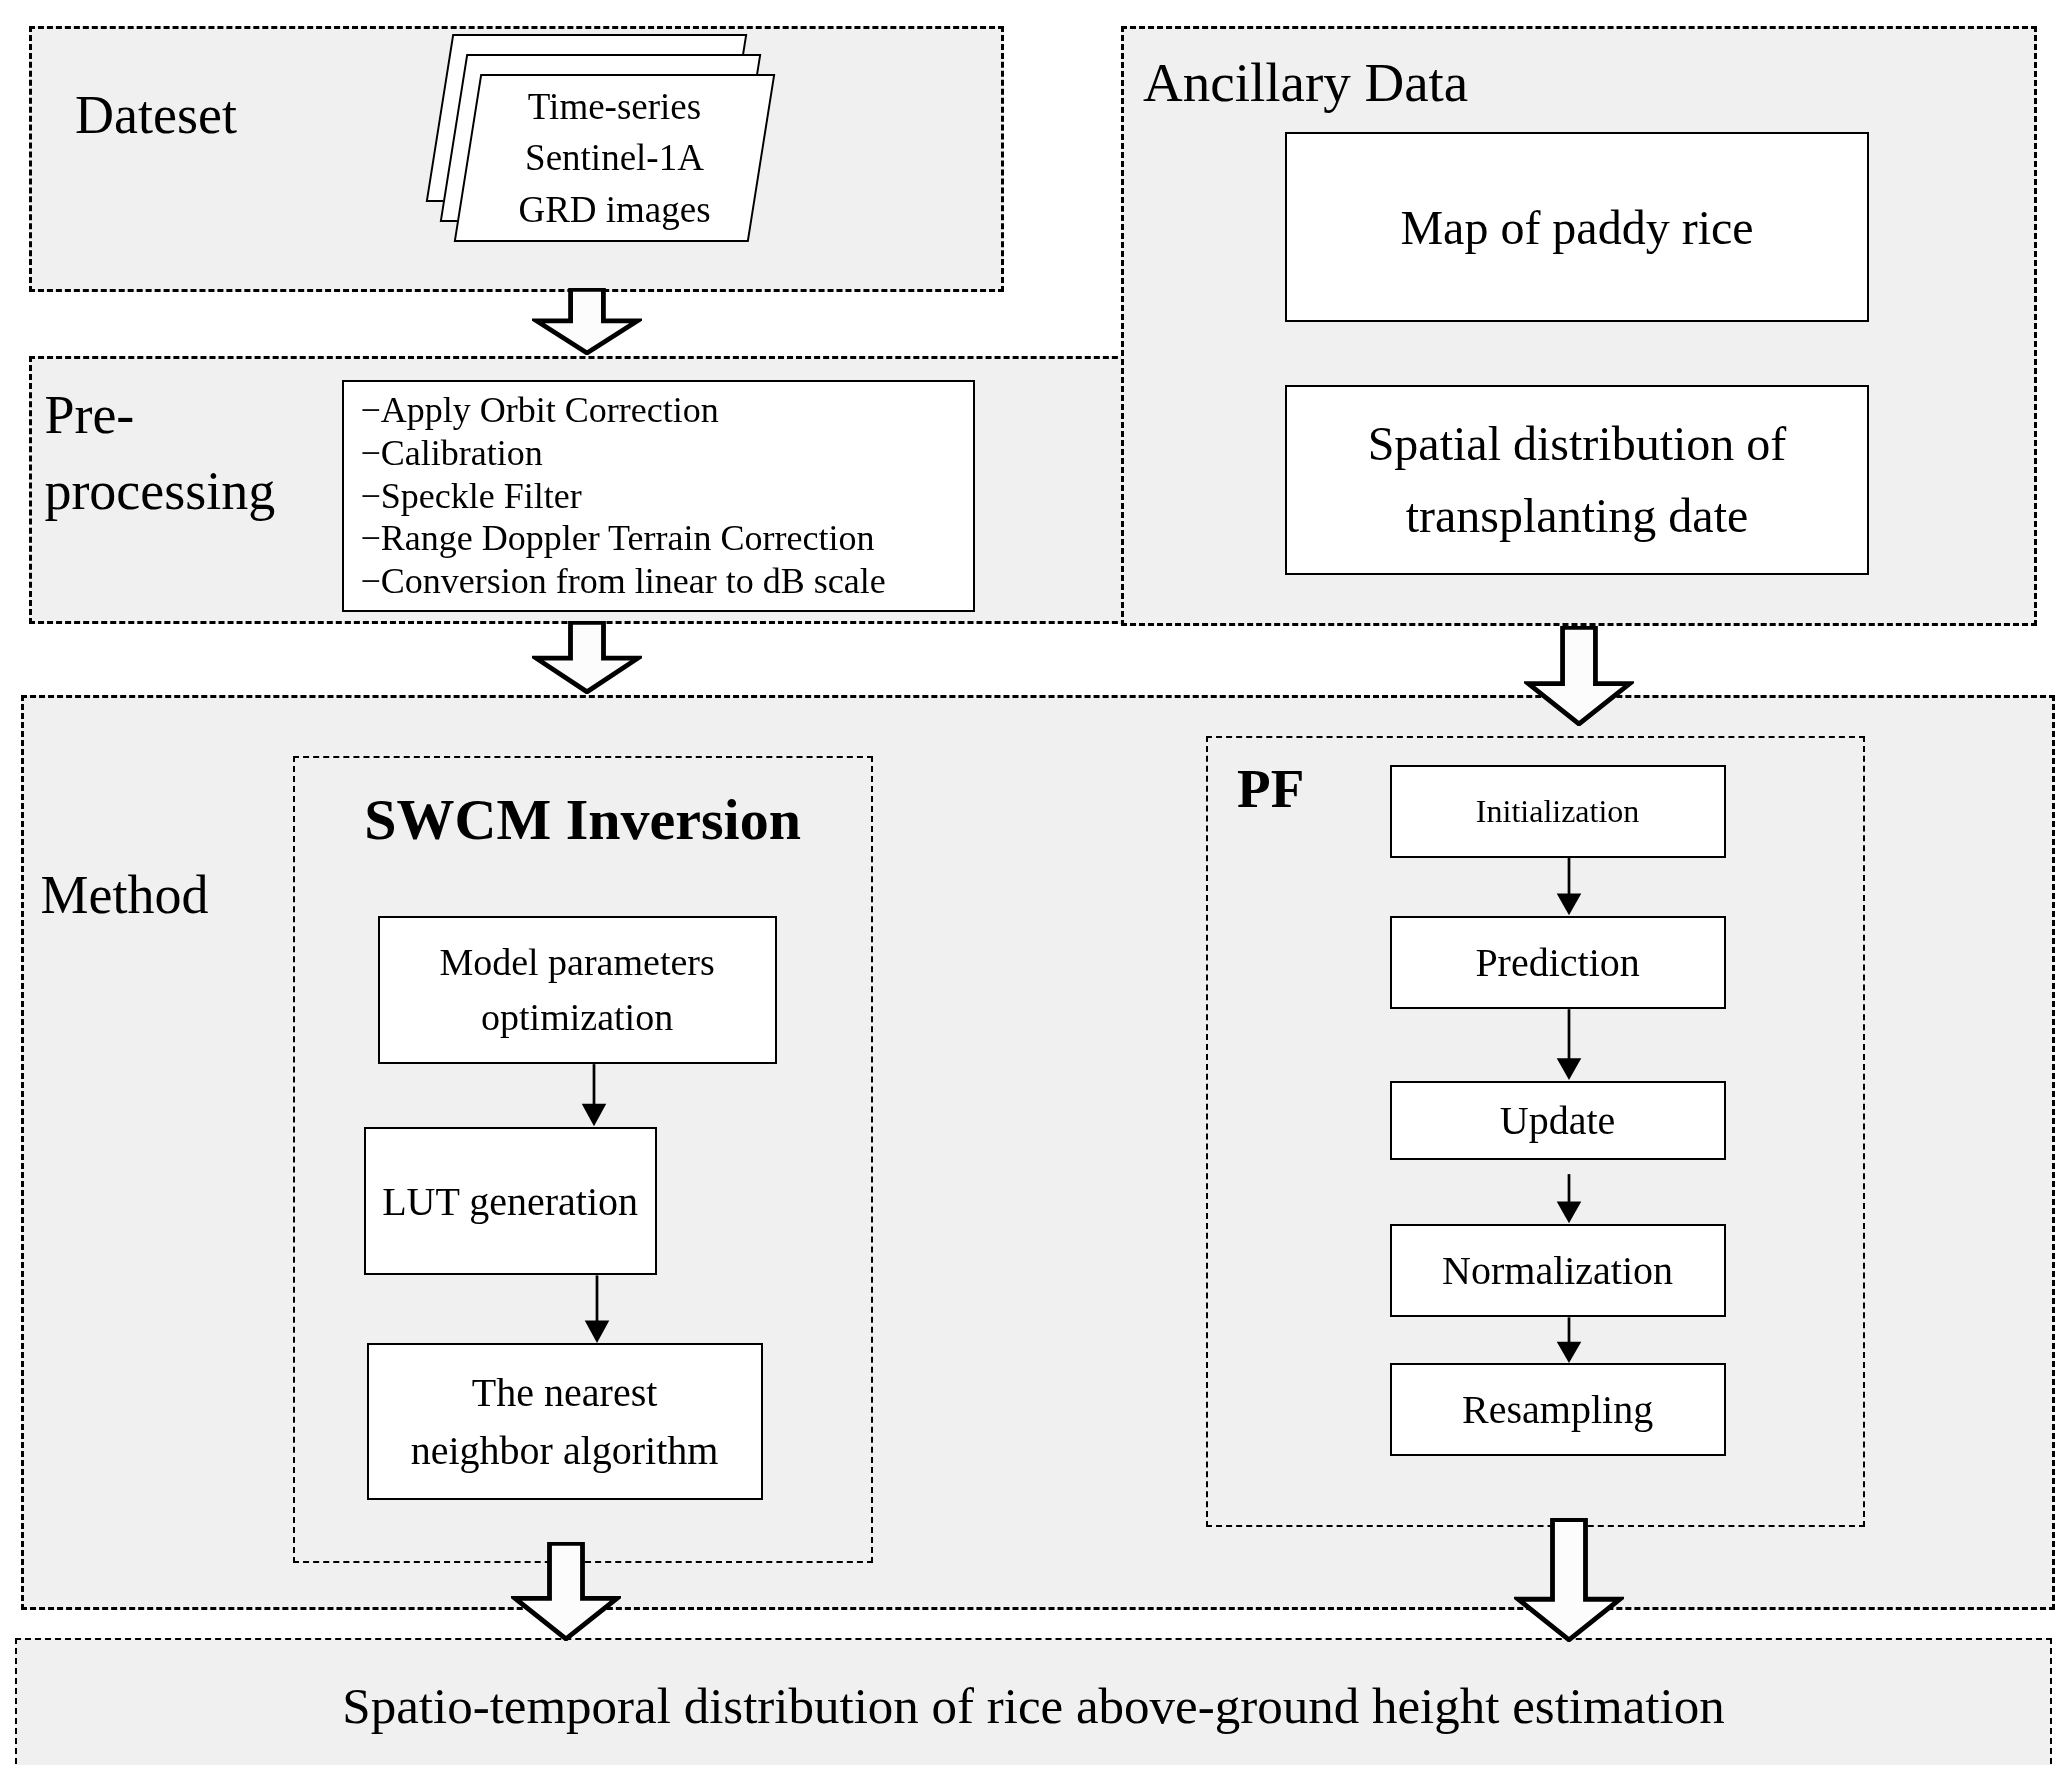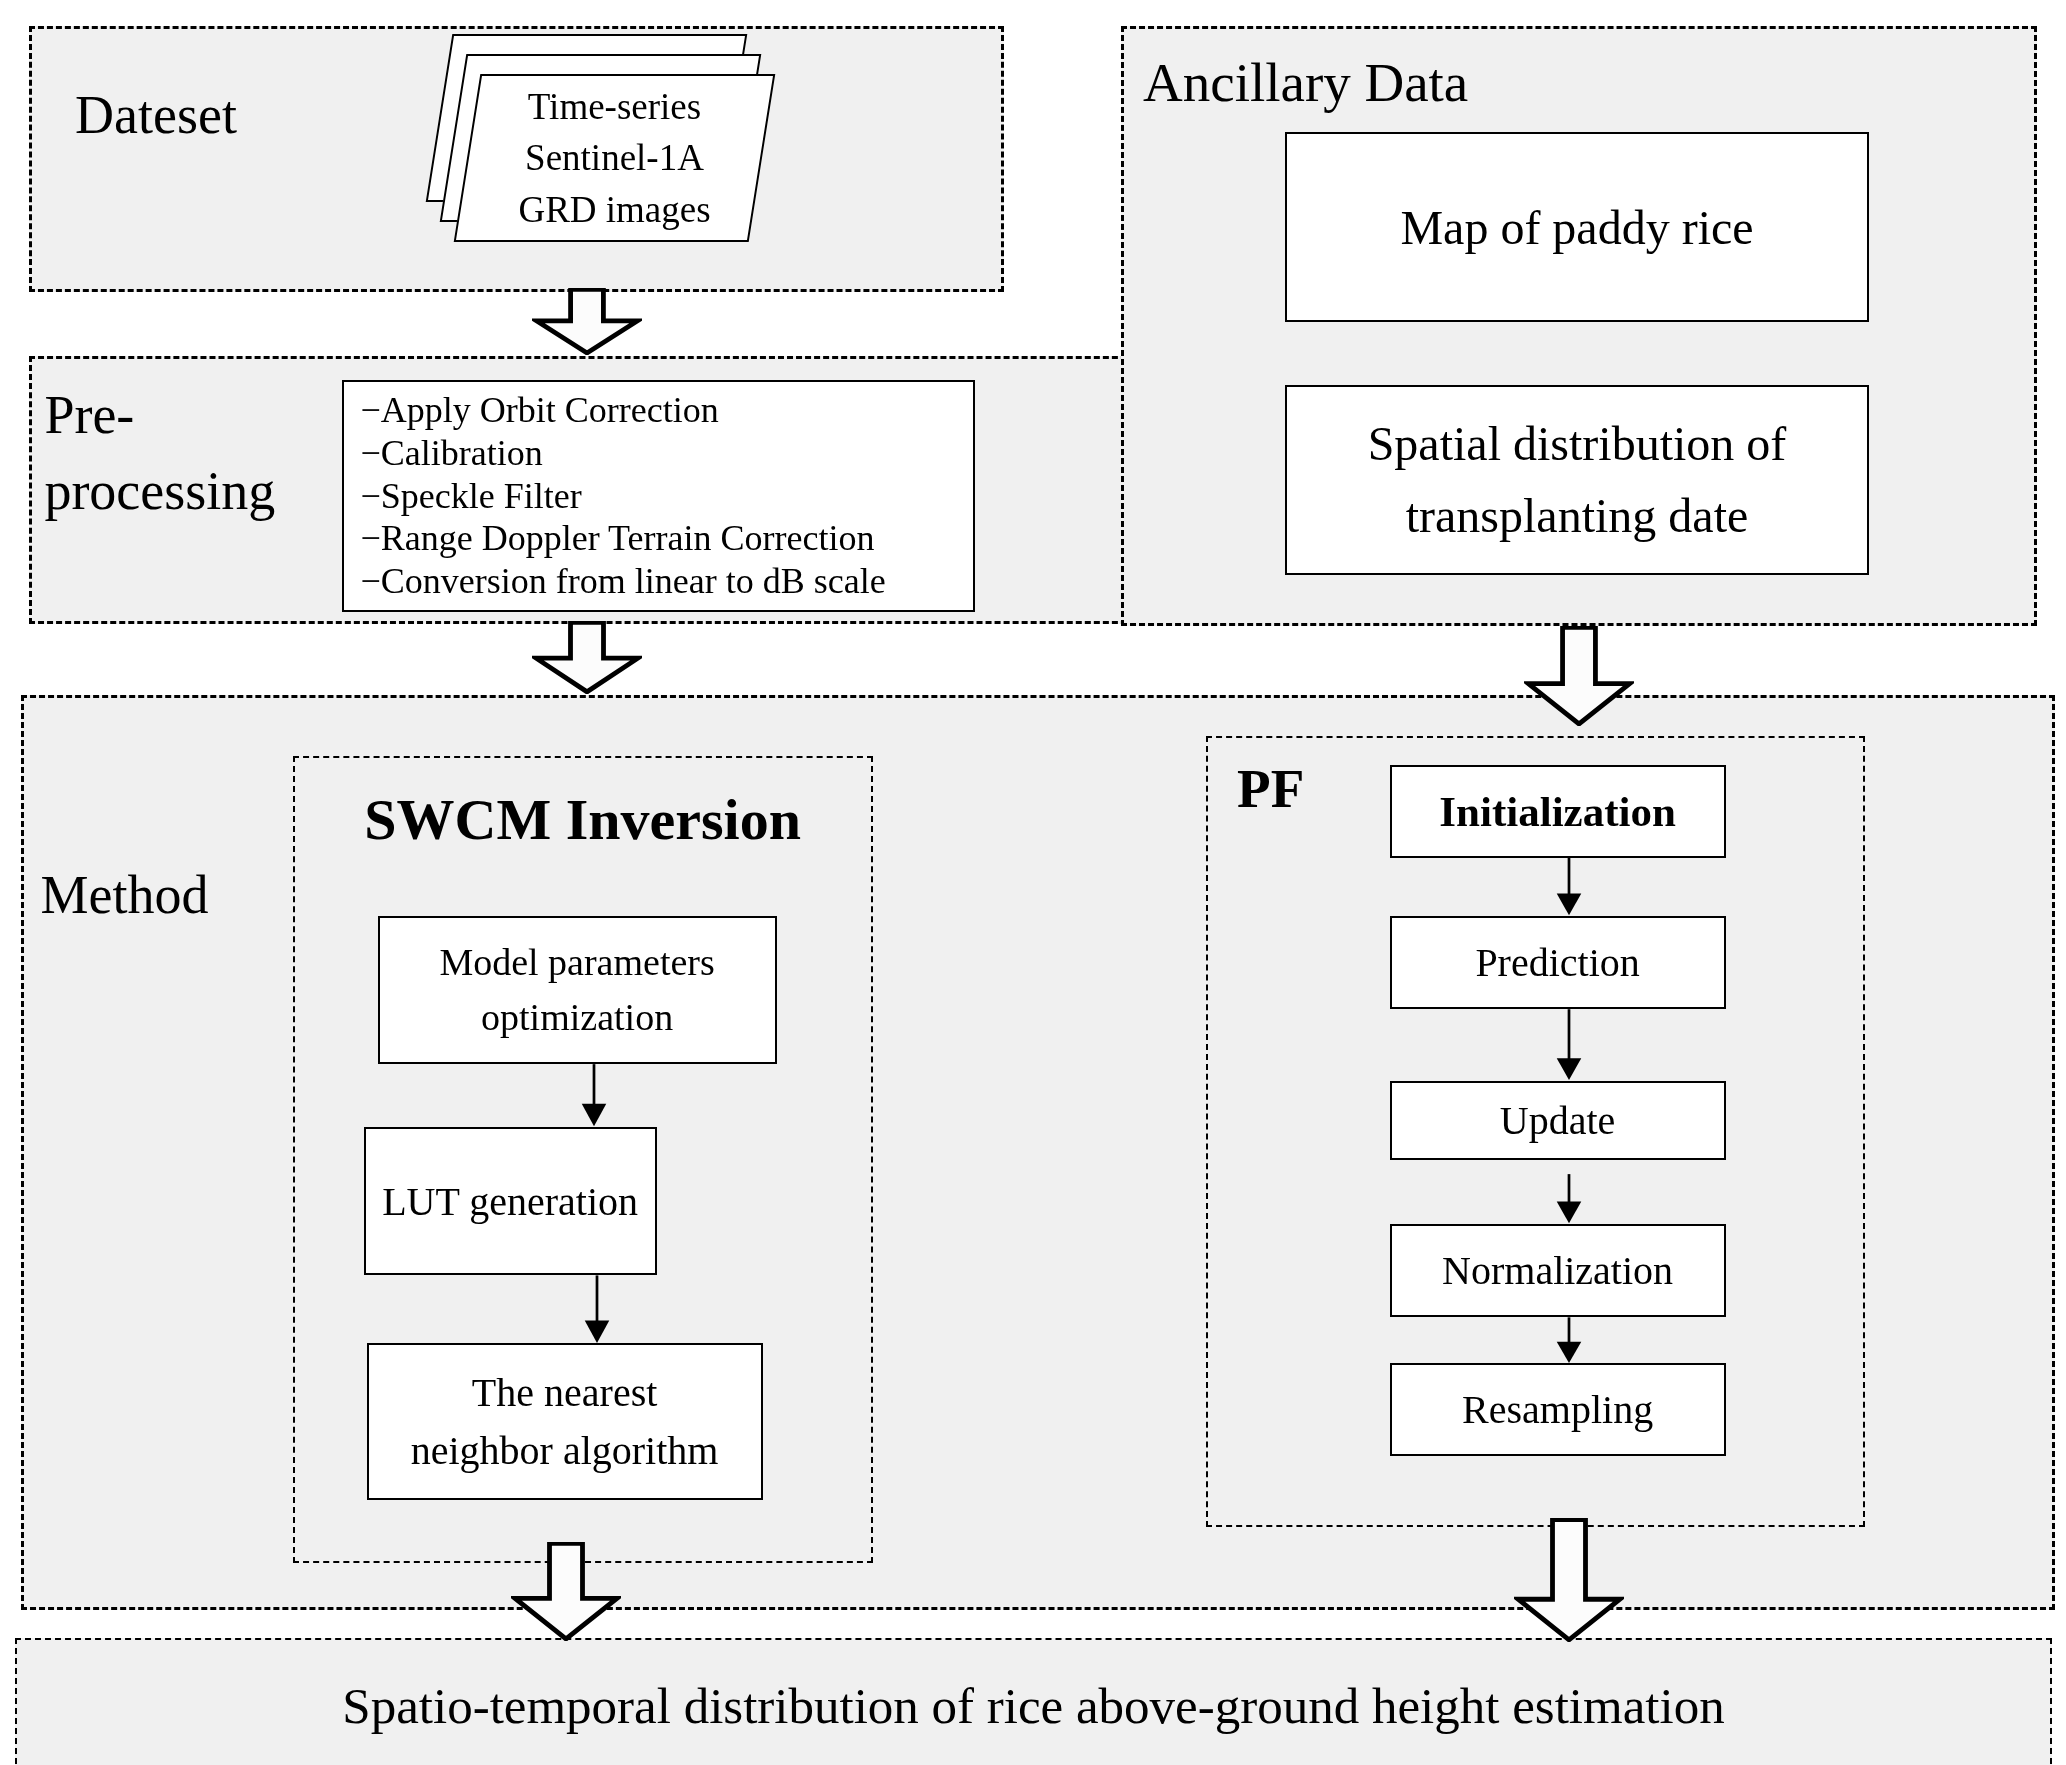--- a/index.html
+++ b/index.html
@@ -116,21 +116,21 @@
         <polygon points="4,66 40,66 22,99" fill="#000"></polygon>
       </svg>
     </div>
     <div class="wbox" style="left:343px;top:645px;width:396px;height:157px;font-size:40px;line-height:1.45;">
       <span style="max-width:323px;">The nearest neighbor algorithm</span>
     </div>
 
     <div class="subpanel" style="left:1182px;top:38px;width:659px;height:791px;">
       <div style="position:absolute;left:29.5px;top:18.5px;font-size:55px;" class="boldtitle">PF</div>
     </div>
-    <div class="wbox" style="left:1366px;top:67px;width:336px;height:93px;font-size:43px;font-weight:bold;">
+    <div class="wbox" style="left:1366px;top:67px;width:336px;height:93px;font-size:32px;">
       <span>Initialization</span>
     </div>
     <div class="tarrow" style="left:1530px;top:160px;">
       <svg width="30" height="58" viewBox="0 0 44 85">
         <line x1="22" y1="0" x2="22" y2="54" stroke="#000" stroke-width="4"></line>
         <polygon points="4,52 40,52 22,84" fill="#000"></polygon>
       </svg>
     </div>
     <div class="wbox" style="left:1366px;top:218px;width:336px;height:93px;font-size:40px;align-items:center;">
       <span>Prediction</span>

